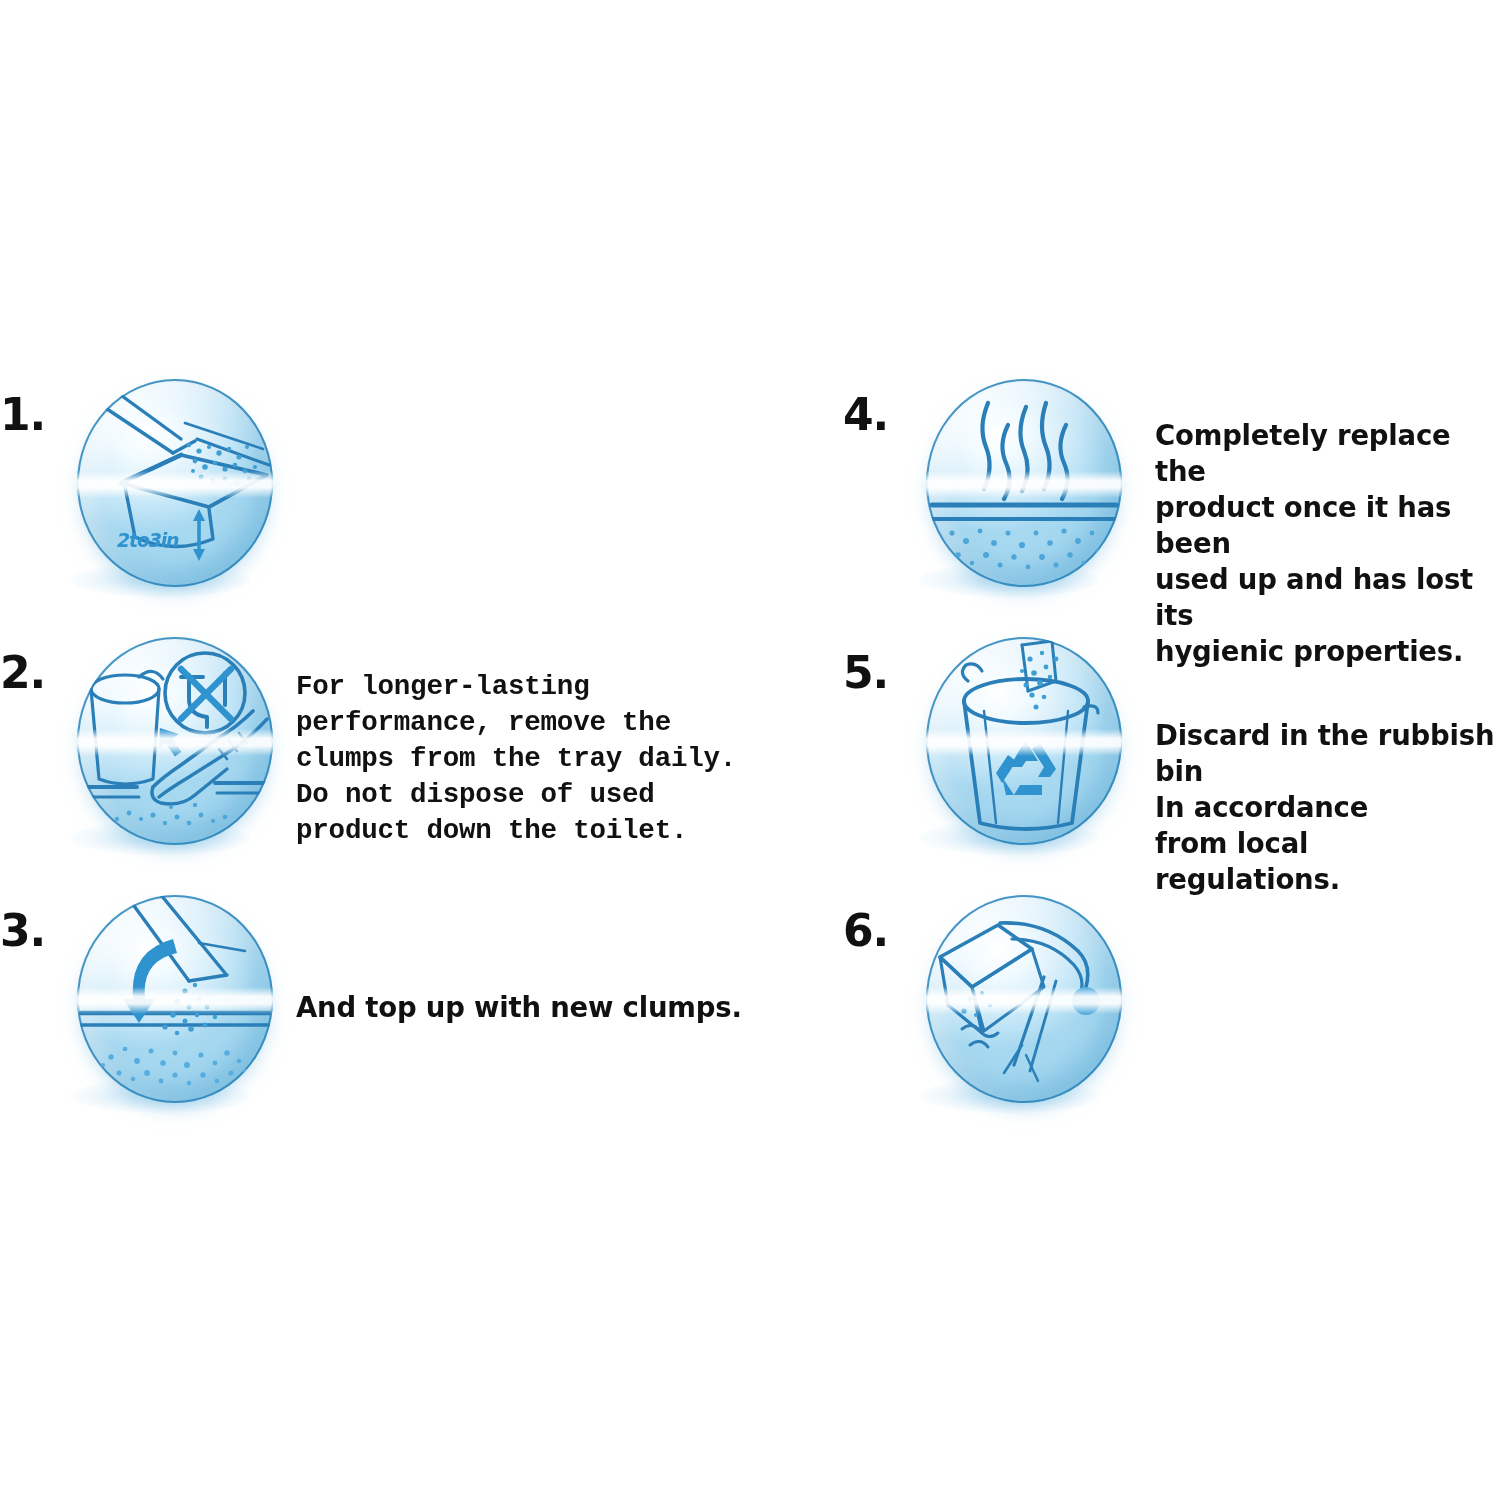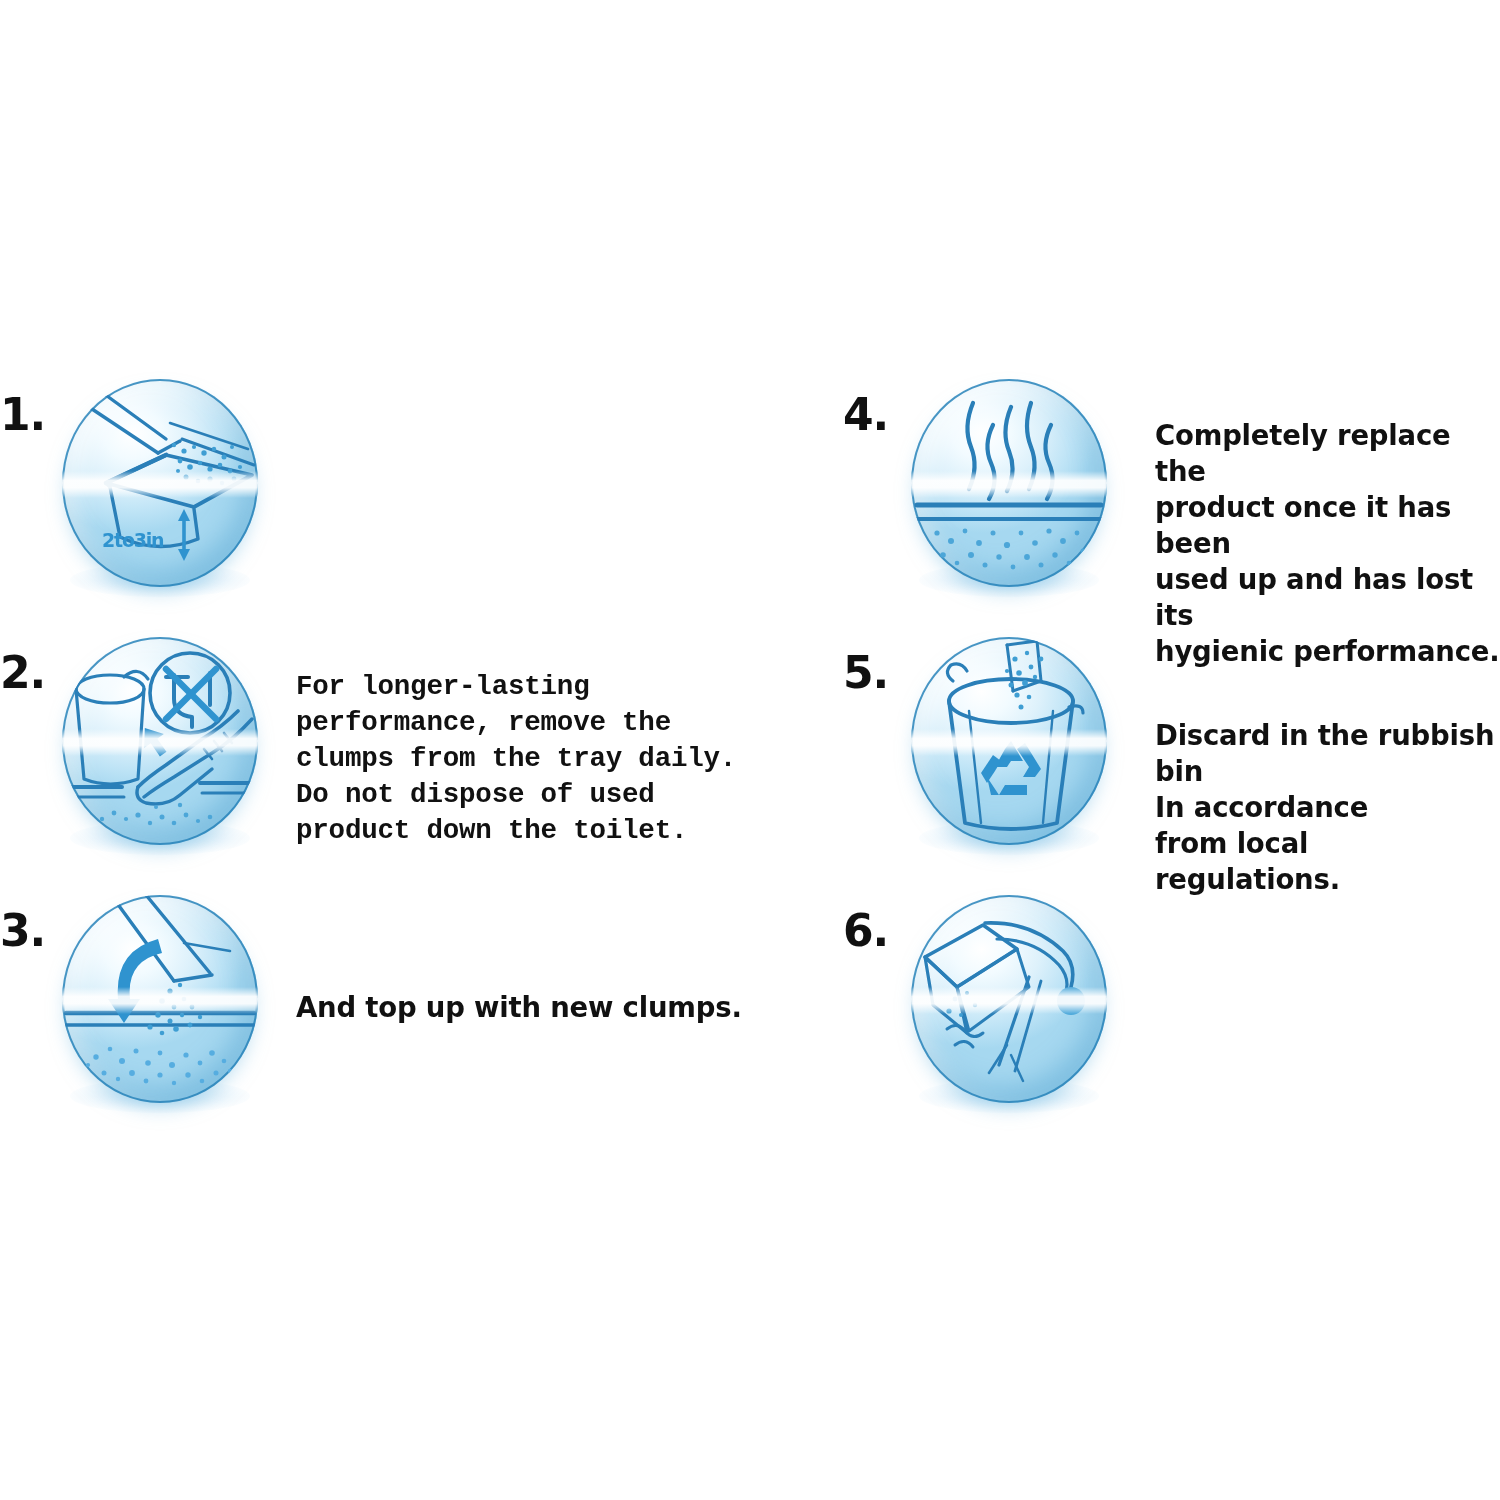--- a/index.html
+++ b/index.html
@@ -53,33 +53,34 @@
 
   
   .bubble {
     flex: 0 0 auto;
     position: relative;
     width: 208px;
     height: 218px;
   }
   .bubble-inner {
     position: absolute;
-    left: 6px; top: 4px;
+    left: 21px; top: 4px;
     width: 196px;
     height: 208px;
     border-radius: 50%;
     background:
       radial-gradient(ellipse 58% 48% at 36% 26%,
          #ffffff 0%, #f2fbff 26%, #ddf1fb 52%, #bfe4f6 78%, #a6d8f0 100%);
     box-shadow:
        inset 0 0 0 2px rgba(41,132,186,.85),
        inset -10px -14px 26px rgba(60,150,200,.40),
        inset 10px 12px 26px rgba(255,255,255,.85),
        0 10px 20px -6px rgba(120,190,225,.55);
     overflow: hidden;
+    font-style: italic;
   }
   
   .bubble-inner::after {
     content: "";
     position: absolute;
     left: -4%; right: -4%;
     top: 44%;
     height: 13%;
     background: linear-gradient(to bottom,
        rgba(255,255,255,0) 0%,
@@ -393,21 +394,21 @@
               <circle cx="172" cy="172" r="2.5"></circle>
                 <circle cx="18" cy="166" r="2.2"></circle>
             </g>
           </svg>
         </div>
       </div>
 
       <div class="caption">Completely replace the
 product once it has been
 used up and has lost its
-hygienic performance.</div>
+hygienic properties.</div>
     </div>
 
     <div class="step step-5">
       <div class="step-number">5.</div>
 
       <div class="bubble">
         <div class="bubble-glow"></div>
         <div class="bubble-inner">
           <svg class="bubble-art" viewBox="0 0 196 208">
             <g fill="none" stroke="#2a7fb8" stroke-width="3.4" stroke-linecap="round" stroke-linejoin="round">

